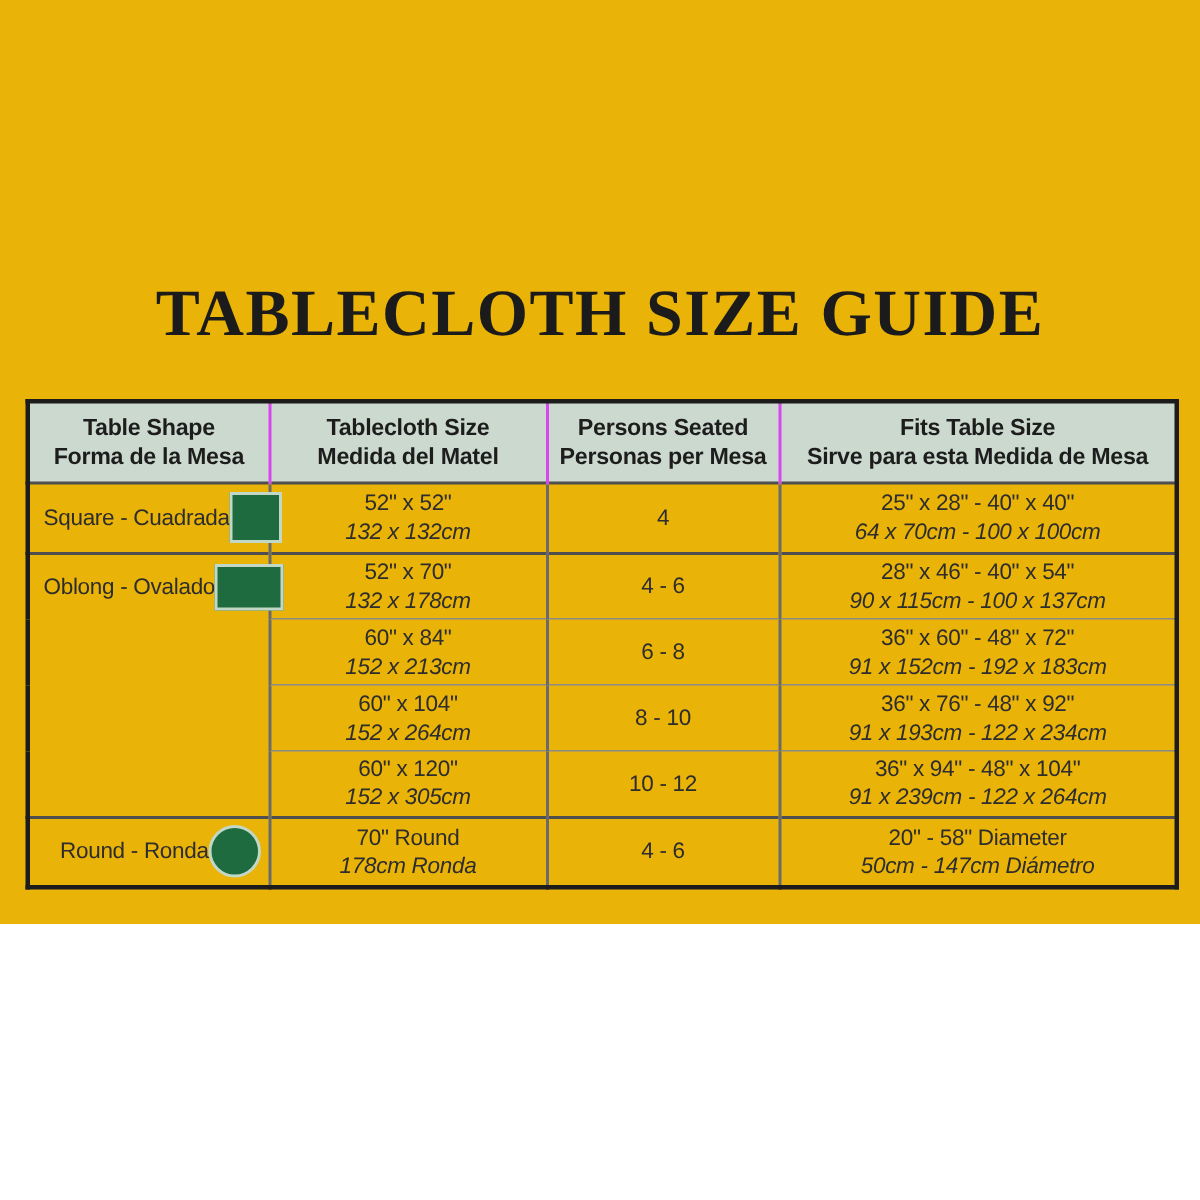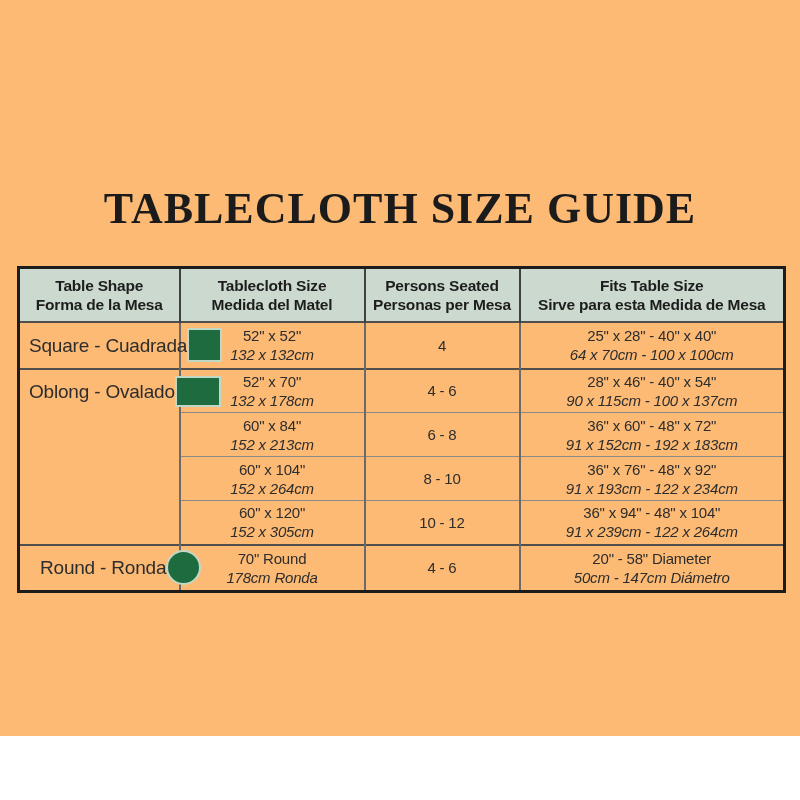--- a/index.html
+++ b/index.html
@@ -1,21 +1,21 @@
 <!DOCTYPE html>
 <html><head>
 <meta charset="utf-8">
 <style>
   * { margin: 0; padding: 0; box-sizing: border-box; }
   html, body { background: #ffffff; }
   .page {
     position: relative;
     width: 800px;
-    height: 736px;
-    background: #fdba74;
+    height: 616px;
+    background: #eab308;
     font-family: "Liberation Sans", sans-serif;
     color: #2d2d2d;
     overflow: hidden;
   }
   .title {
     position: absolute;
     top: 183px;
     left: 0;
     width: 100%;
     text-align: center;
@@ -32,21 +32,21 @@
     left: 17px;
     width: 766px;
     border-collapse: collapse;
     table-layout: fixed;
     border: 3px solid #1c1c1c;
     font-size: 15px;
     letter-spacing: -0.2px;
   }
   td, th { padding: 0; vertical-align: middle; }
   th {
-    border-left: 2px solid #404040;
+    border-left: 2px solid #d946ef;
     font-size: 15.5px;
     line-height: 19px;
     font-weight: bold;
     color: #1d1d1d;
     height: 54px;
   }
   th:first-child, td.shape-col { border-left: none; }
   td { border-left: 2px solid #6a6a6a; text-align: center; line-height: 19px; }
   tr.group-sep td, tr.group-sep th { border-top: 2px solid #4f4f4f; }
   tr.inner-sep td { border-top: 1px solid #8a8a8a; }
@@ -58,21 +58,21 @@
   td.shape-col { vertical-align: top; text-align: left; }
   .shape-cell {
     display: flex;
     align-items: center;
     justify-content: space-between;
     padding: 0 6px 0 9px;
     height: 44px;
   }
   tr.r-square .shape-cell { height: 45px; }
   tr.r-round .shape-cell { height: 44px; padding-left: 20px; }
-  .shape-label { white-space: nowrap; font-size: 19px; color: #2d2d2d; }
+  .shape-label { white-space: nowrap; font-size: 15px; color: #2d2d2d; }
   .swatch { flex: 0 0 auto; border: 2px solid #c2d8c7; }
   .swatch.square { width: 35px; height: 34px; }
   .swatch.rect   { width: 46px; height: 31px; }
   .swatch.circle { width: 35px; height: 35px; border-radius: 50%; }
 </style>
 </head>
 <body>
 
 <div class="page">
 

